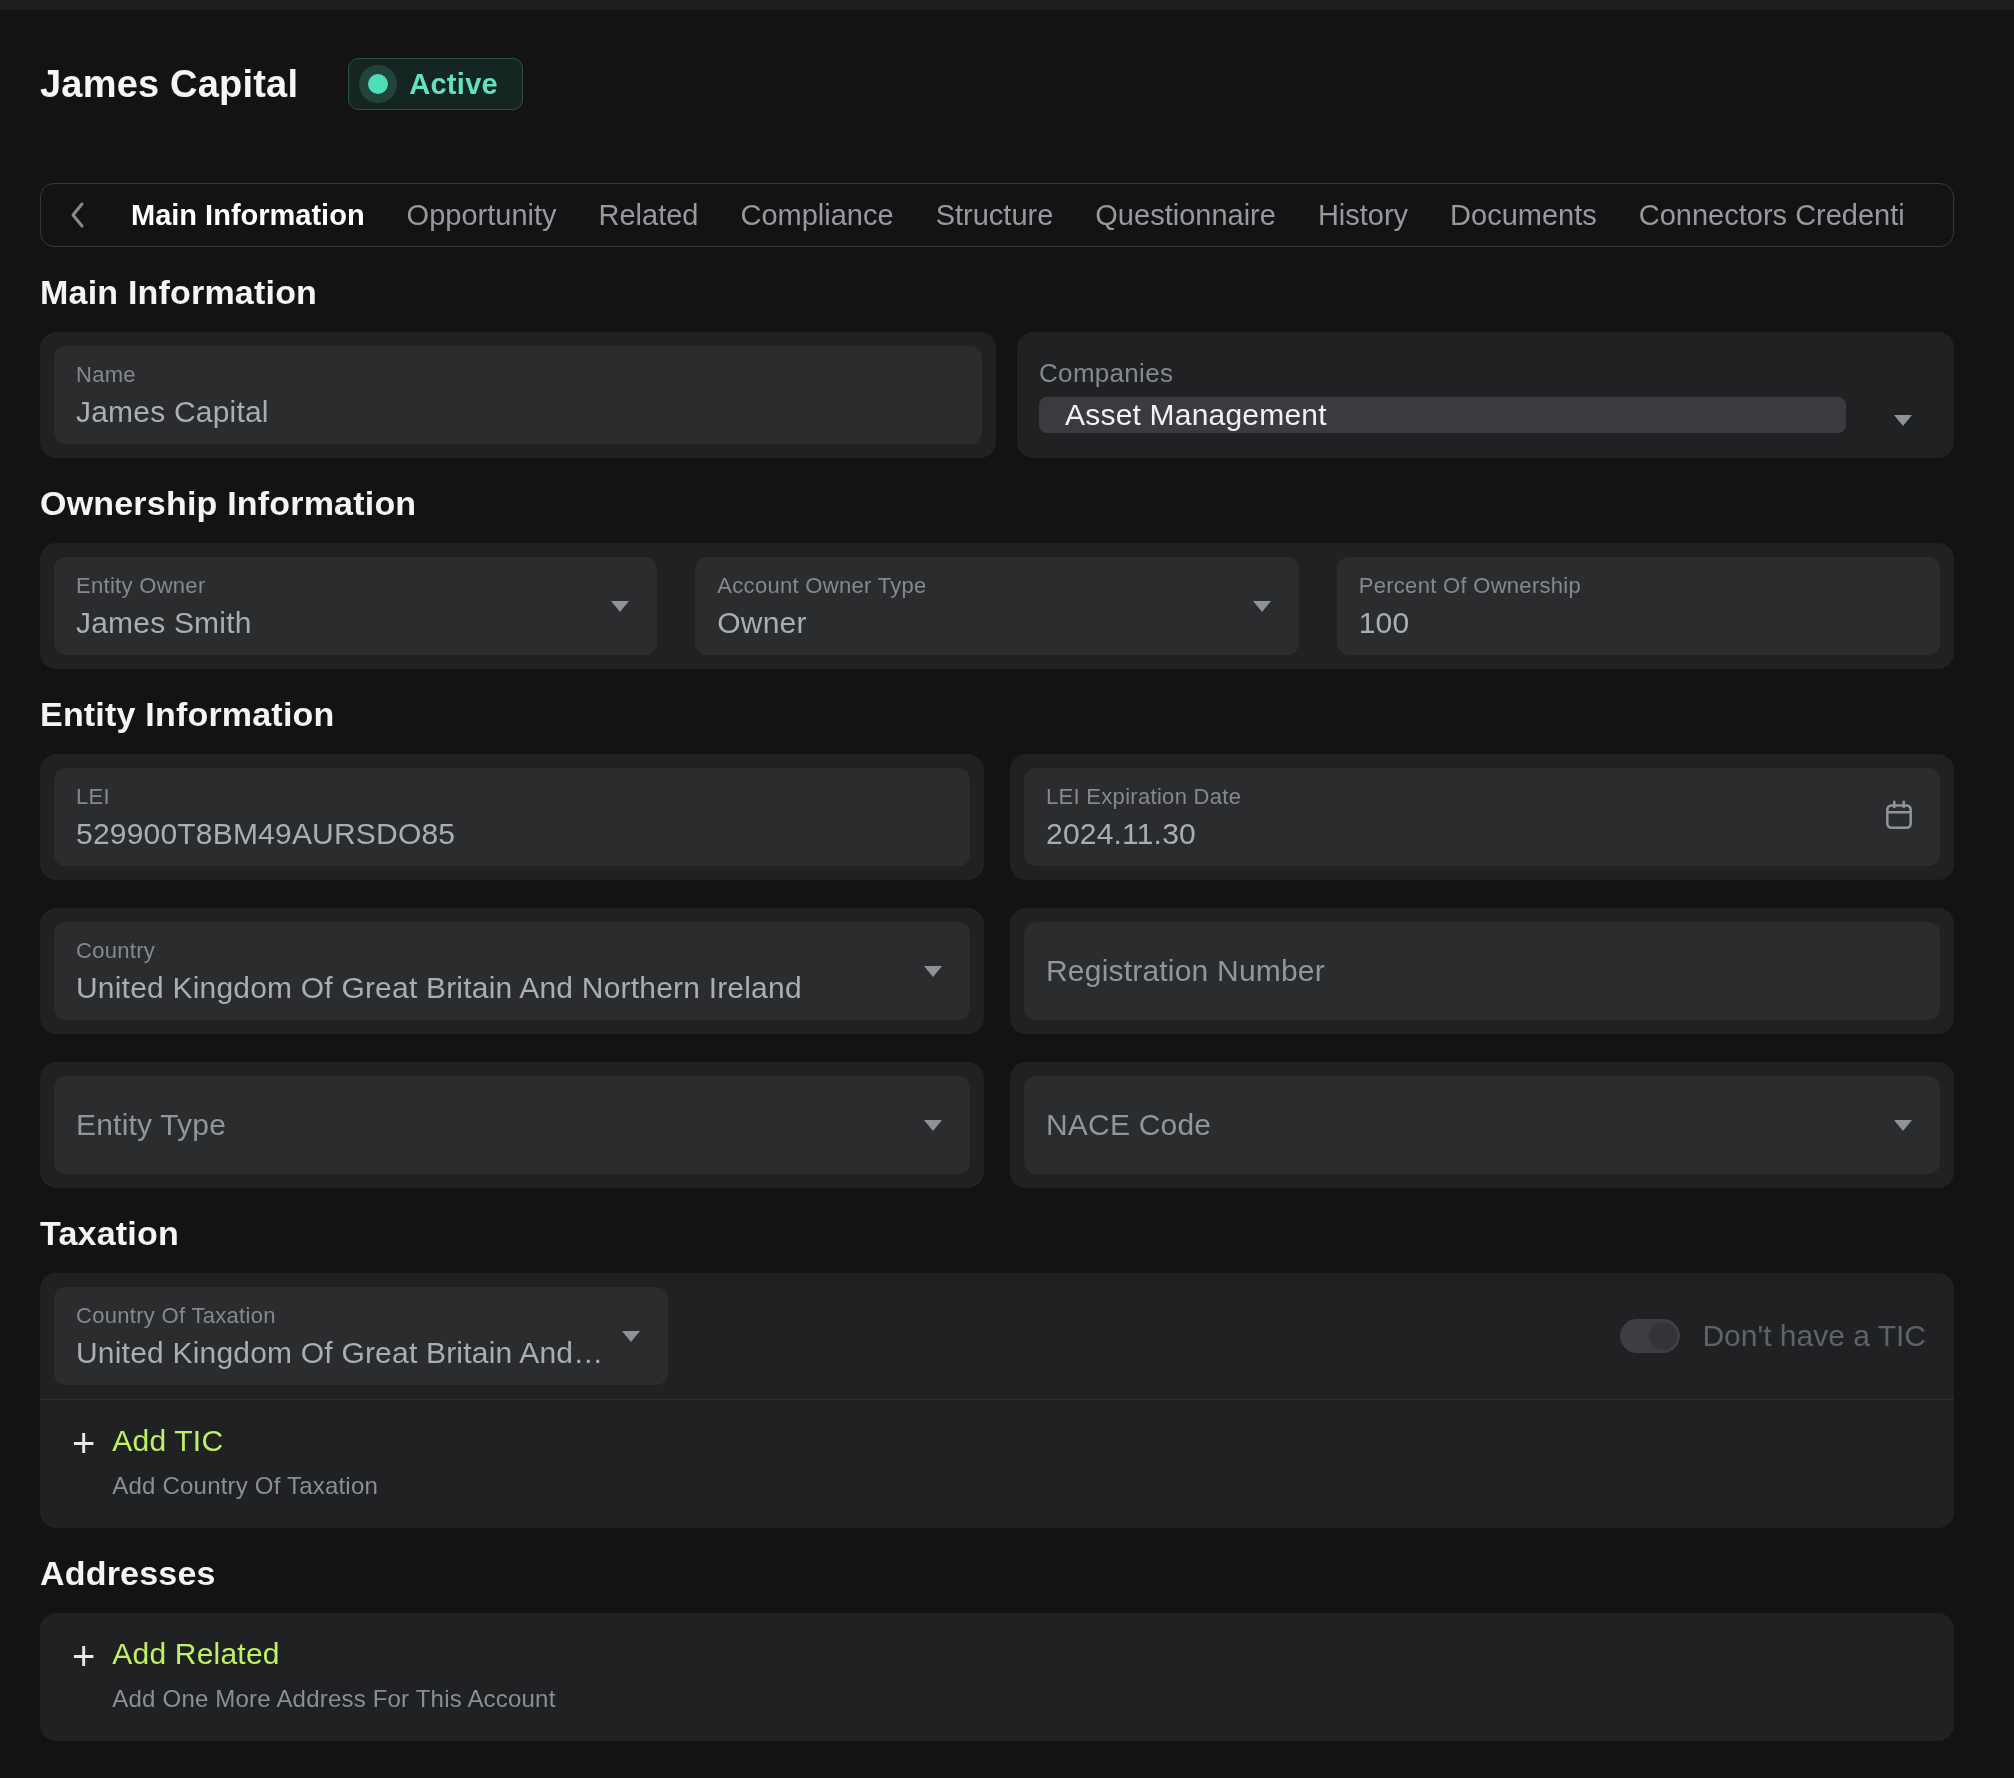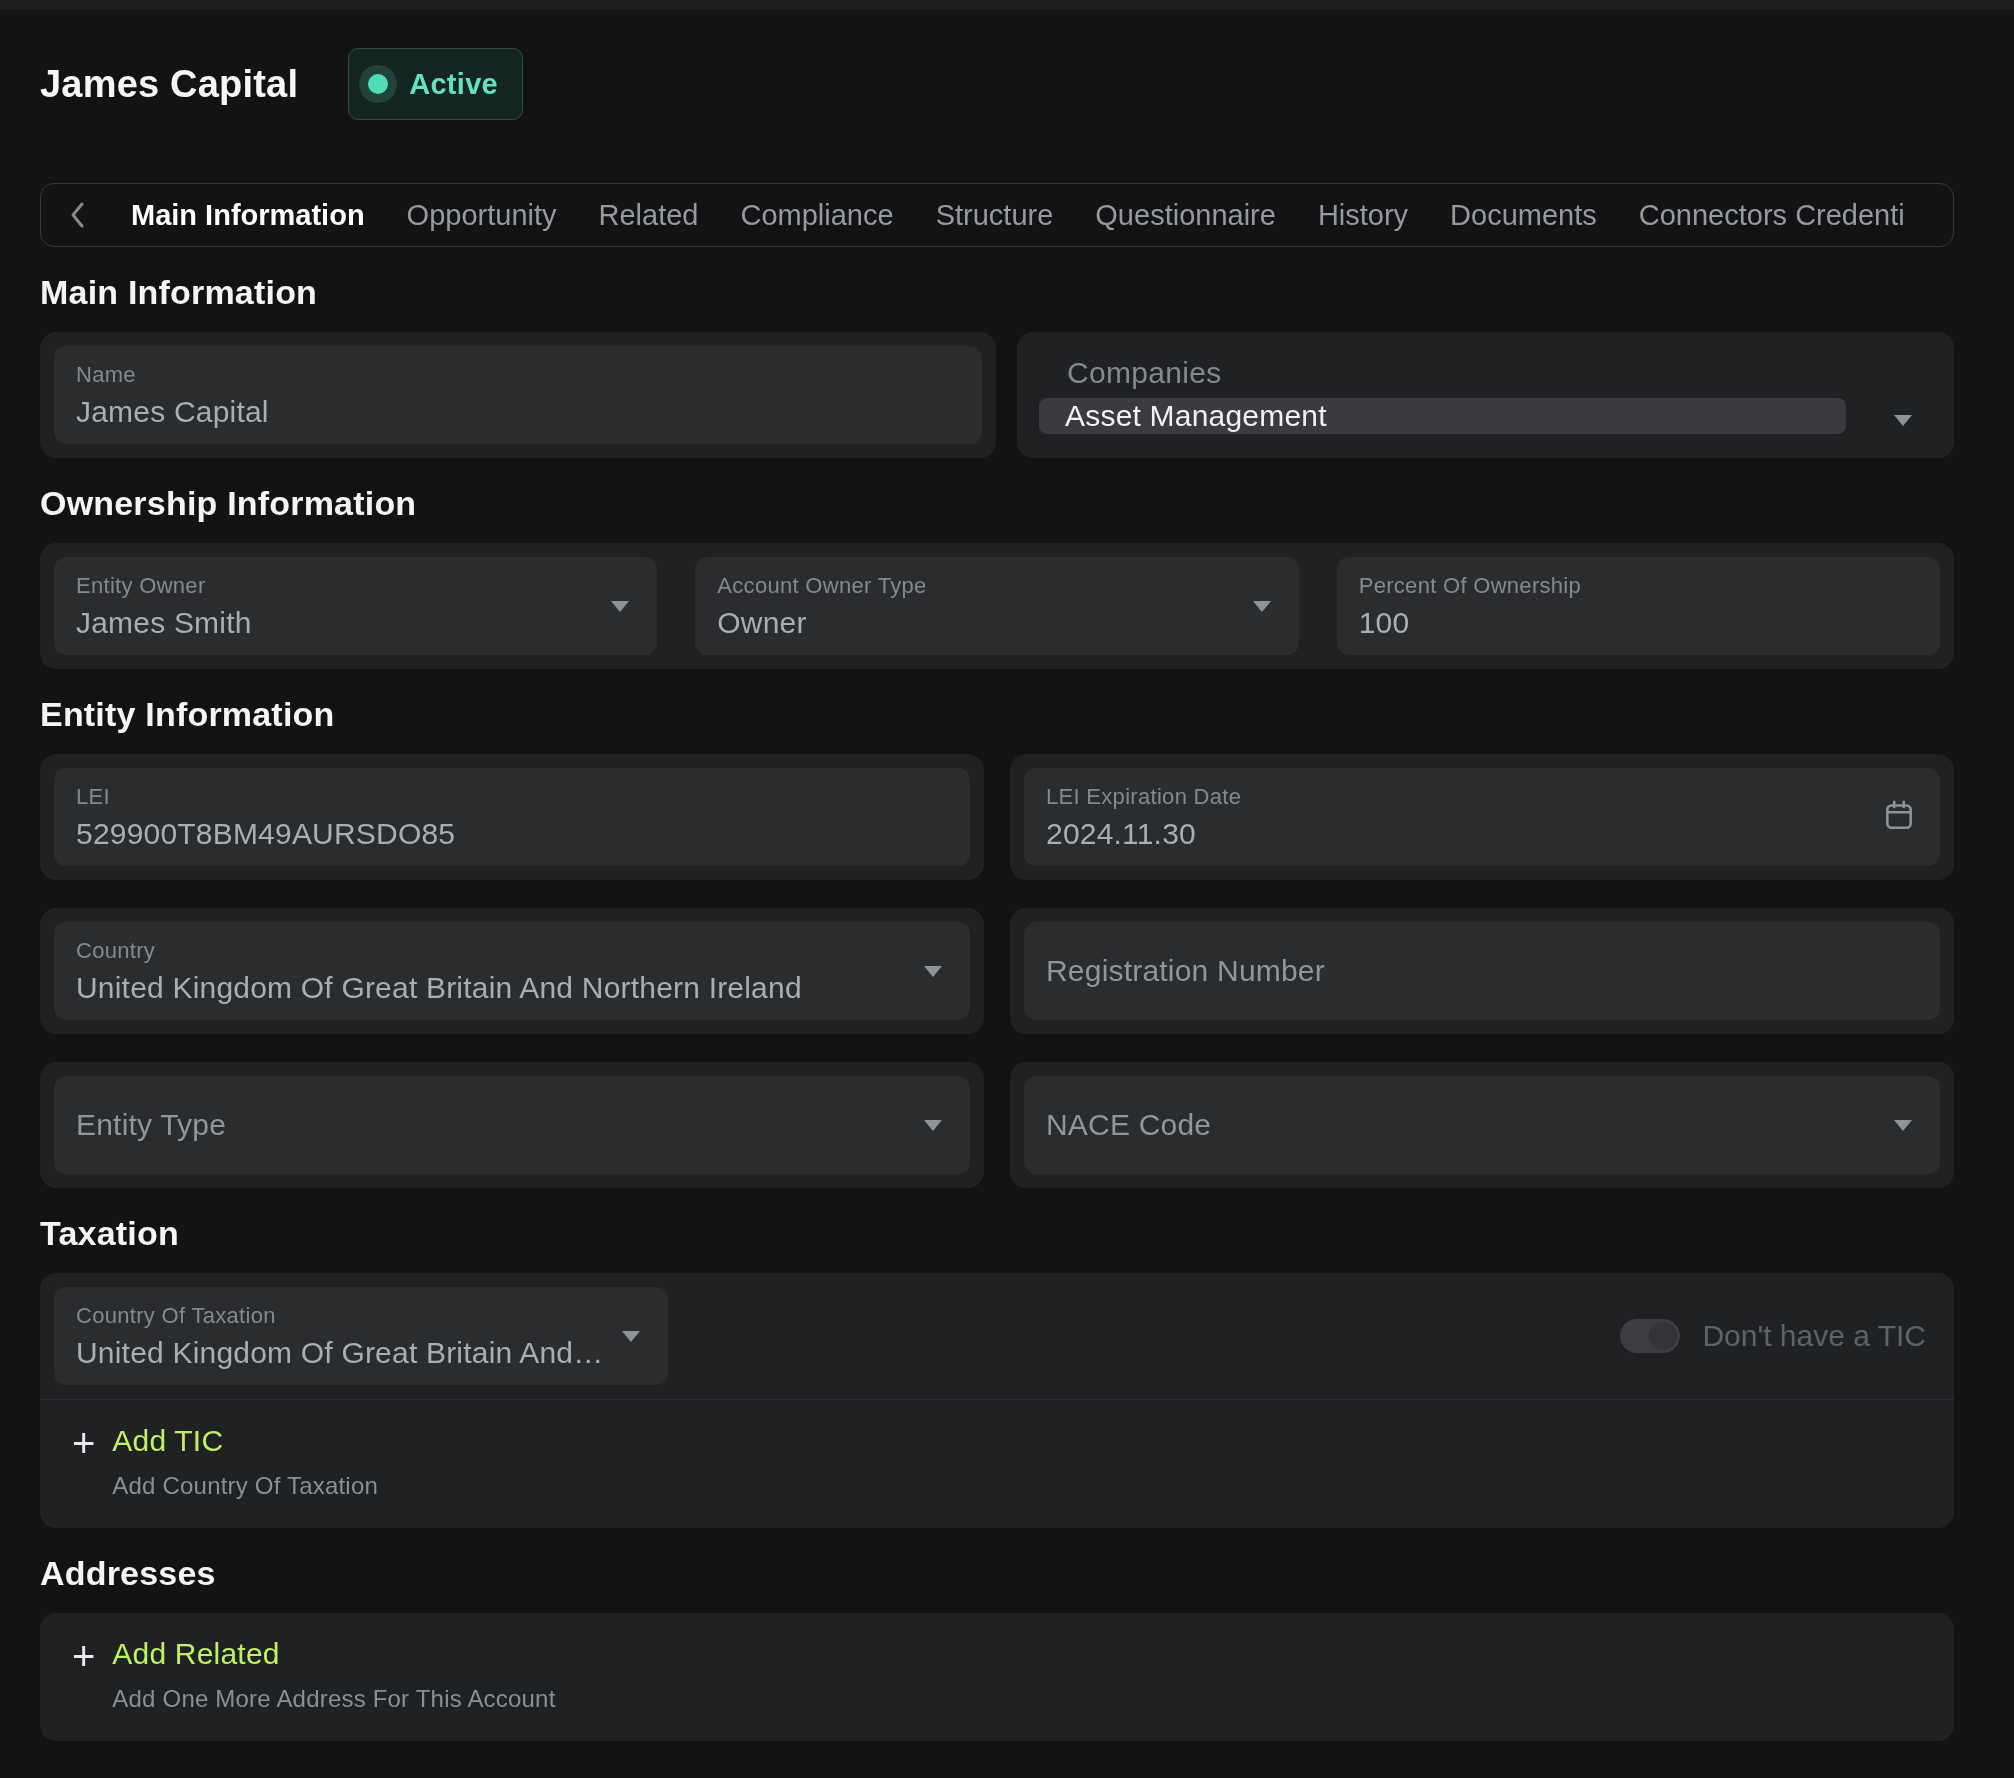--- a/index.html
+++ b/index.html
@@ -13,21 +13,21 @@
   }
   .topstrip { height:10px; background:#1e1e20; }
   .page { padding:0 60px 0 40px; }
 
   
   .hdr { display:flex; align-items:center; gap:50px; margin-top:46px; height:56px; }
   .title { font-size:38px; font-weight:700; color:#f5f6f7; letter-spacing:.2px; }
   .badge {
     display:flex; align-items:center; gap:12px;
     background:#152622; border:1px solid #2d5044; border-radius:10px;
-    height:72px; padding:0 24px 0 10px;
+    height:52px; padding:0 24px 0 10px;
   }
   .dot-wrap { width:38px; height:38px; border-radius:50%; background:#22433a;
               display:flex; align-items:center; justify-content:center; }
   .dot { width:20px; height:20px; border-radius:50%; background:#4fdcb8; }
   .badge-label { font-size:29px; font-weight:700; color:#63e2c0; letter-spacing:.3px; }
 
   
   .tabbar {
     margin-top:71px; height:64px;
     border:1px solid #36373b; border-radius:14px;
@@ -64,21 +64,21 @@
     position:absolute; right:28px; top:50%; margin-top:-5px;
     width:0; height:0;
     border-left:9px solid transparent; border-right:9px solid transparent;
     border-top:11px solid #8e9299;
   }
   .cal { position:absolute; right:24px; top:50%; transform:translateY(-50%); cursor:pointer; }
 
   
   .companies-card { display:flex; flex-direction:column; justify-content:center; gap:8px;
                     padding:14px 22px; position:relative; cursor:pointer; }
-  .companies-card .label { font-size:30px; color:#85898f; letter-spacing:.3px;margin-left:28px; }
+  .companies-card .label { font-size:26px; color:#85898f; letter-spacing:.3px; }
   .chip {
     background:#3a3b3e; border-radius:8px; height:36px; width:calc(100% - 86px);
     display:flex; align-items:center; padding:0 26px;
     font-size:30px; color:#f0f1f3; letter-spacing:.2px;
   }
   .companies-card .caret { right:42px; top:auto; bottom:32px; }
 
   
   .own-grid { display:grid; grid-template-columns:1fr 1fr 1fr; gap:38px;margin-top:8px; }
 

